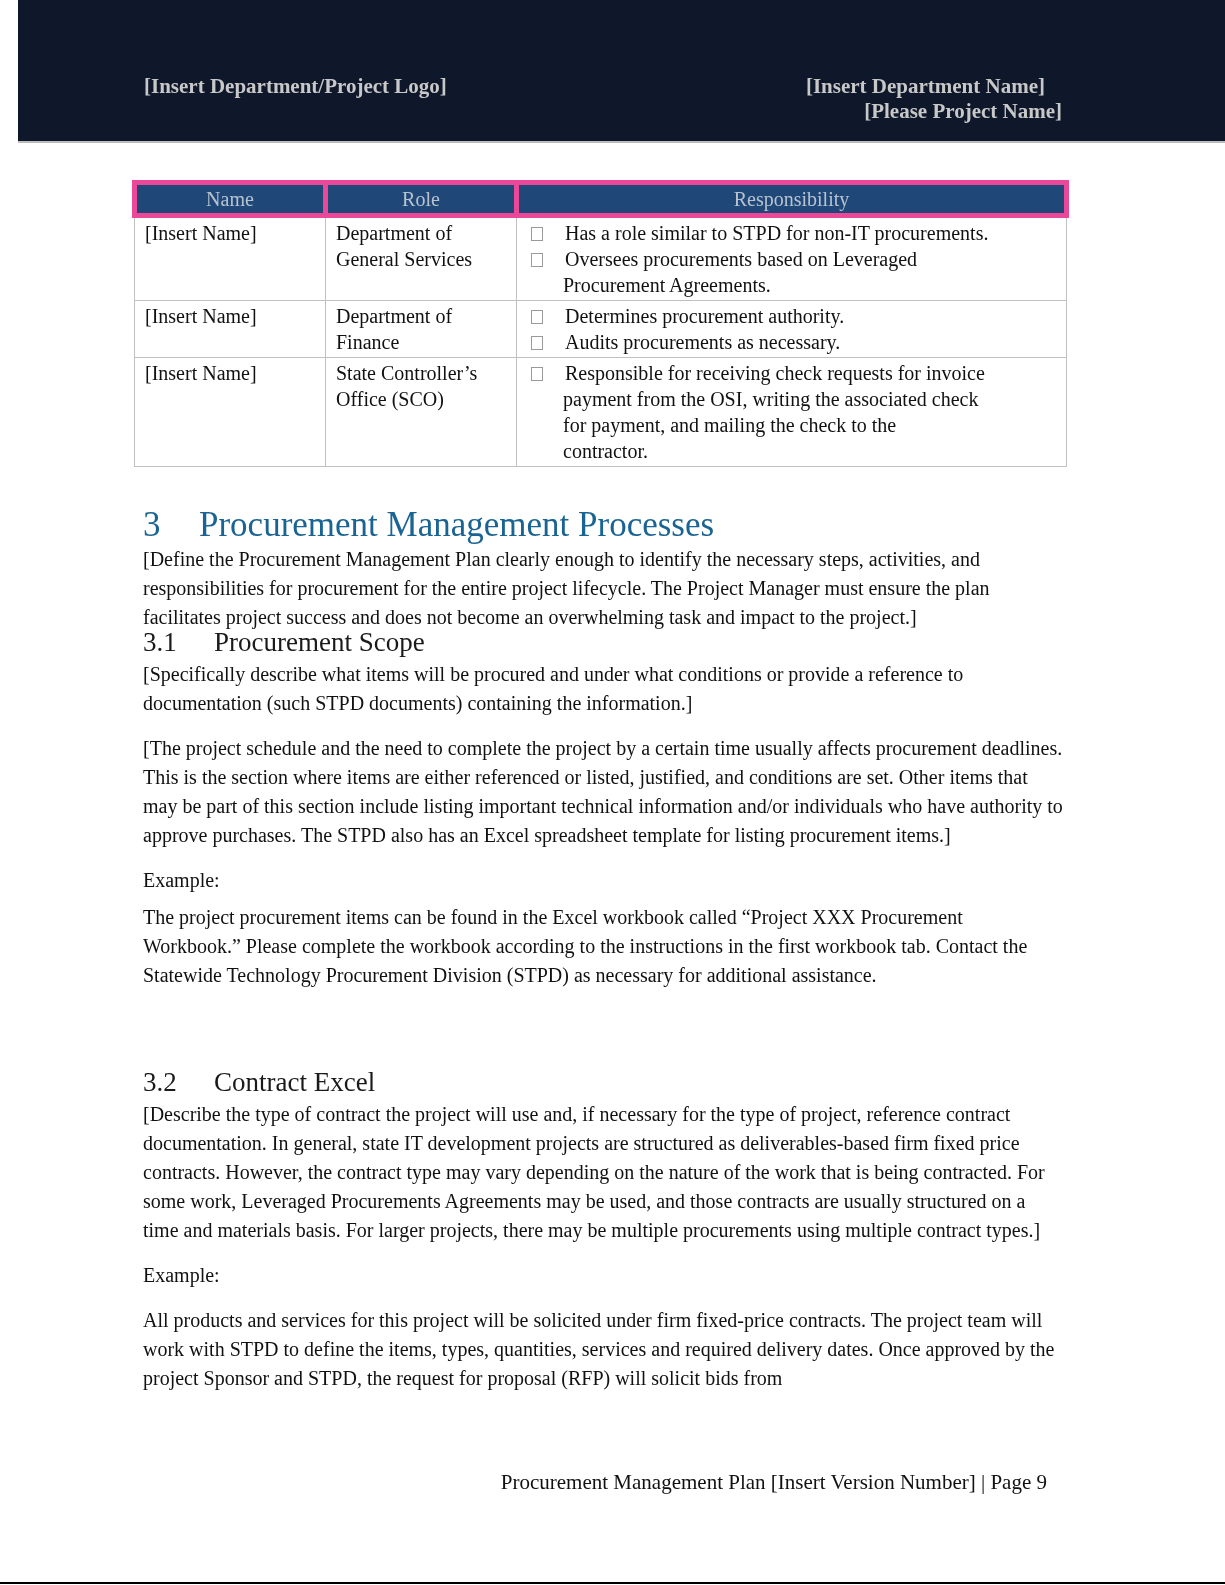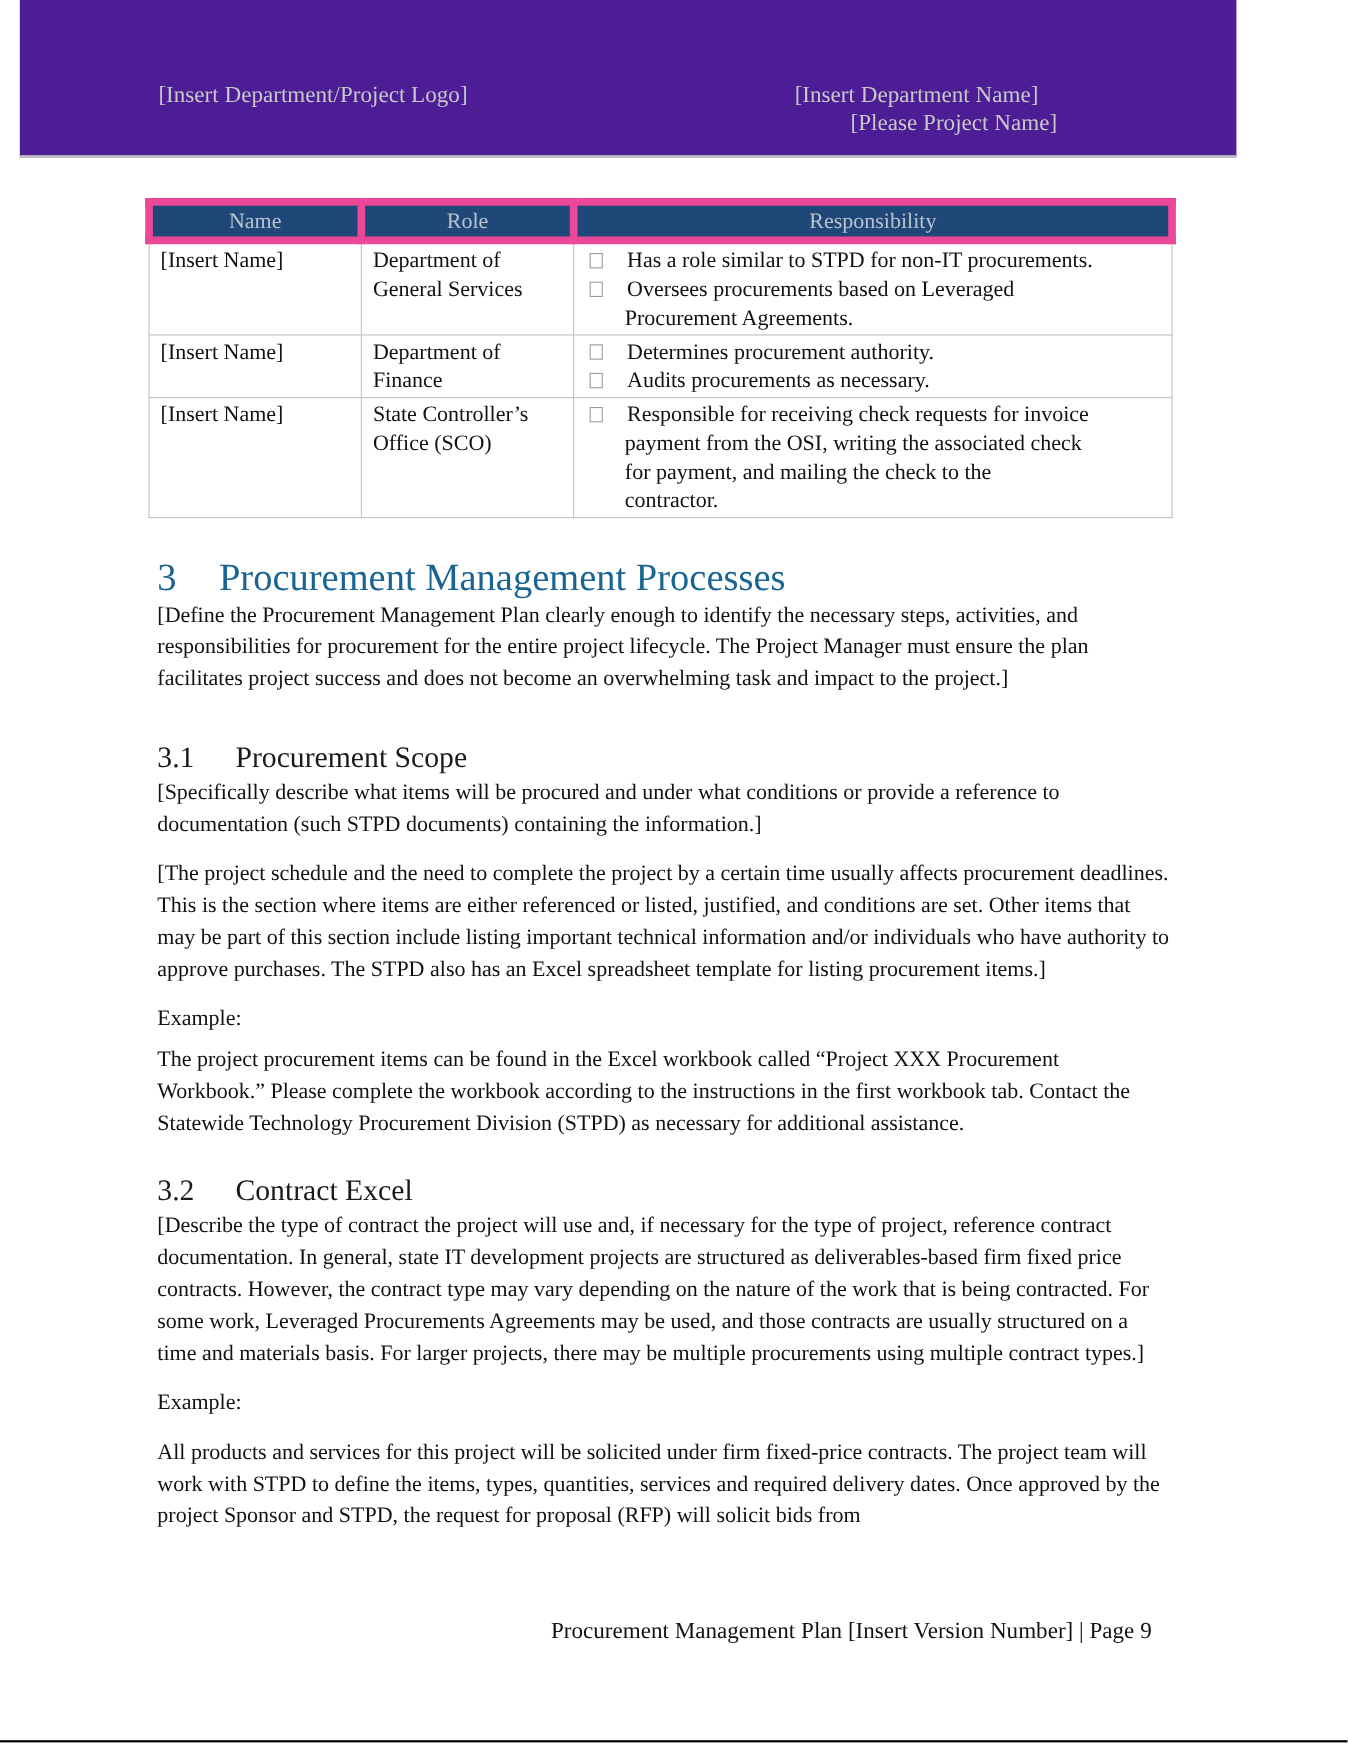--- a/index.html
+++ b/index.html
@@ -2,35 +2,35 @@
 <html><head>
 <meta charset="utf-8">
 <style>
   html, body { margin: 0; padding: 0; }
   body {
     width: 1225px; height: 1585px; position: relative; overflow: hidden;
     background: #ffffff; color: #111111;
     font-family: "Liberation Serif", "DejaVu Serif", serif;
   }
   .header-band {
-    position: absolute; left: 18px; top: 0; width: 1106px; height: 141px;
-    background: #4c1d95; border-bottom: 2px solid #bdbdbd;
+    position: absolute; left: 18px; top: 0; width: 1207px; height: 141px;
+    background: #0f172a; border-bottom: 2px solid #bdbdbd; font-weight: bold;
   }
   .hdr-text { position: absolute; color: #c8c8c8; font-size: 21px; white-space: nowrap; }
   .hdr-logo { left: 126px; top: 74px; }
   .hdr-dept { right: 180px; top: 74px; }
   .hdr-proj { right: 163px; top: 99px; }
 
   table.roles {
     position: absolute; left: 132px; top: 180px; width: 937px;
     border-collapse: collapse; font-size: 20px; line-height: 26px;
   }
   table.roles th {
     background: #1f4878; color: #b9c3cf; font-weight: normal;
-    height: 28px; padding: 0; border: 7px solid #ec4899; text-align: center;
+    height: 28px; padding: 0; border: 5px solid #ec4899; text-align: center;
   }
   table.roles td {
     border: 1px solid #c0c0c0; vertical-align: top; padding: 2px 10px 2px 10px;
   }
   .col-name { width: 186px; }
   .col-role { width: 186px; }
   .resp-cell { padding-left: 14px !important; padding-right: 0 !important; }
   .bullet-row { display: block; white-space: normal; }
   .box-glyph {
     display: inline-block; width: 10px; height: 12px; border: 1px solid #9a9a9a;
@@ -125,21 +125,21 @@
       </td>
     </tr>
   </tbody>
 </table>
 
 <div class="content" style="top:505px;">
   <h1 class="sec"><span class="num">3</span><span>Procurement Management Processes</span></h1>
   <p class="body">[Define the Procurement Management Plan clearly enough to identify the necessary steps, activities, and responsibilities for procurement for the entire project lifecycle. The Project Manager must ensure the plan facilitates project success and does not become an overwhelming task and impact to the project.]</p>
 </div>
 
-<div class="content" style="top:672px;">
+<div class="content" style="top:626px;">
   <h2 class="sub"><span class="num">3.1</span><span>Procurement Scope</span></h2>
   <p class="body" style="margin-top:2px;"> [Specifically describe what items will be procured and under what conditions or provide a reference to documentation (such STPD documents) containing the information.]</p>
   <p class="body" style="margin-top:16px;">[The project schedule and the need to complete the project by a certain time usually affects procurement deadlines. This is the section where items are either referenced or listed, justified, and conditions are set. Other items that may be part of this section include listing important technical information and/or individuals who have authority to approve purchases. The STPD also has an Excel spreadsheet template for listing procurement items.]</p>
   <p class="body" style="margin-top:16px;">Example:</p>
   <p class="body" style="margin-top:8px;">The project procurement items can be found in the Excel workbook called “Project XXX Procurement Workbook.” Please complete the workbook according to the instructions in the first workbook tab. Contact the Statewide Technology Procurement Division (STPD) as necessary for additional assistance.</p>
 </div>
 
 <div class="content" style="top:1066px;">
   <h2 class="sub"><span class="num">3.2</span><span>Contract Excel</span></h2>
   <p class="body" style="margin-top:2px;">[Describe the type of contract the project will use and, if necessary for the type of project, reference contract documentation. In general, state IT development projects are structured as deliverables-based firm fixed price contracts. However, the contract type may vary depending on the nature of the work that is being contracted. For some work, Leveraged Procurements Agreements may be used, and those contracts are usually structured on a time and materials basis. For larger projects, there may be multiple procurements using multiple contract types.]</p>

